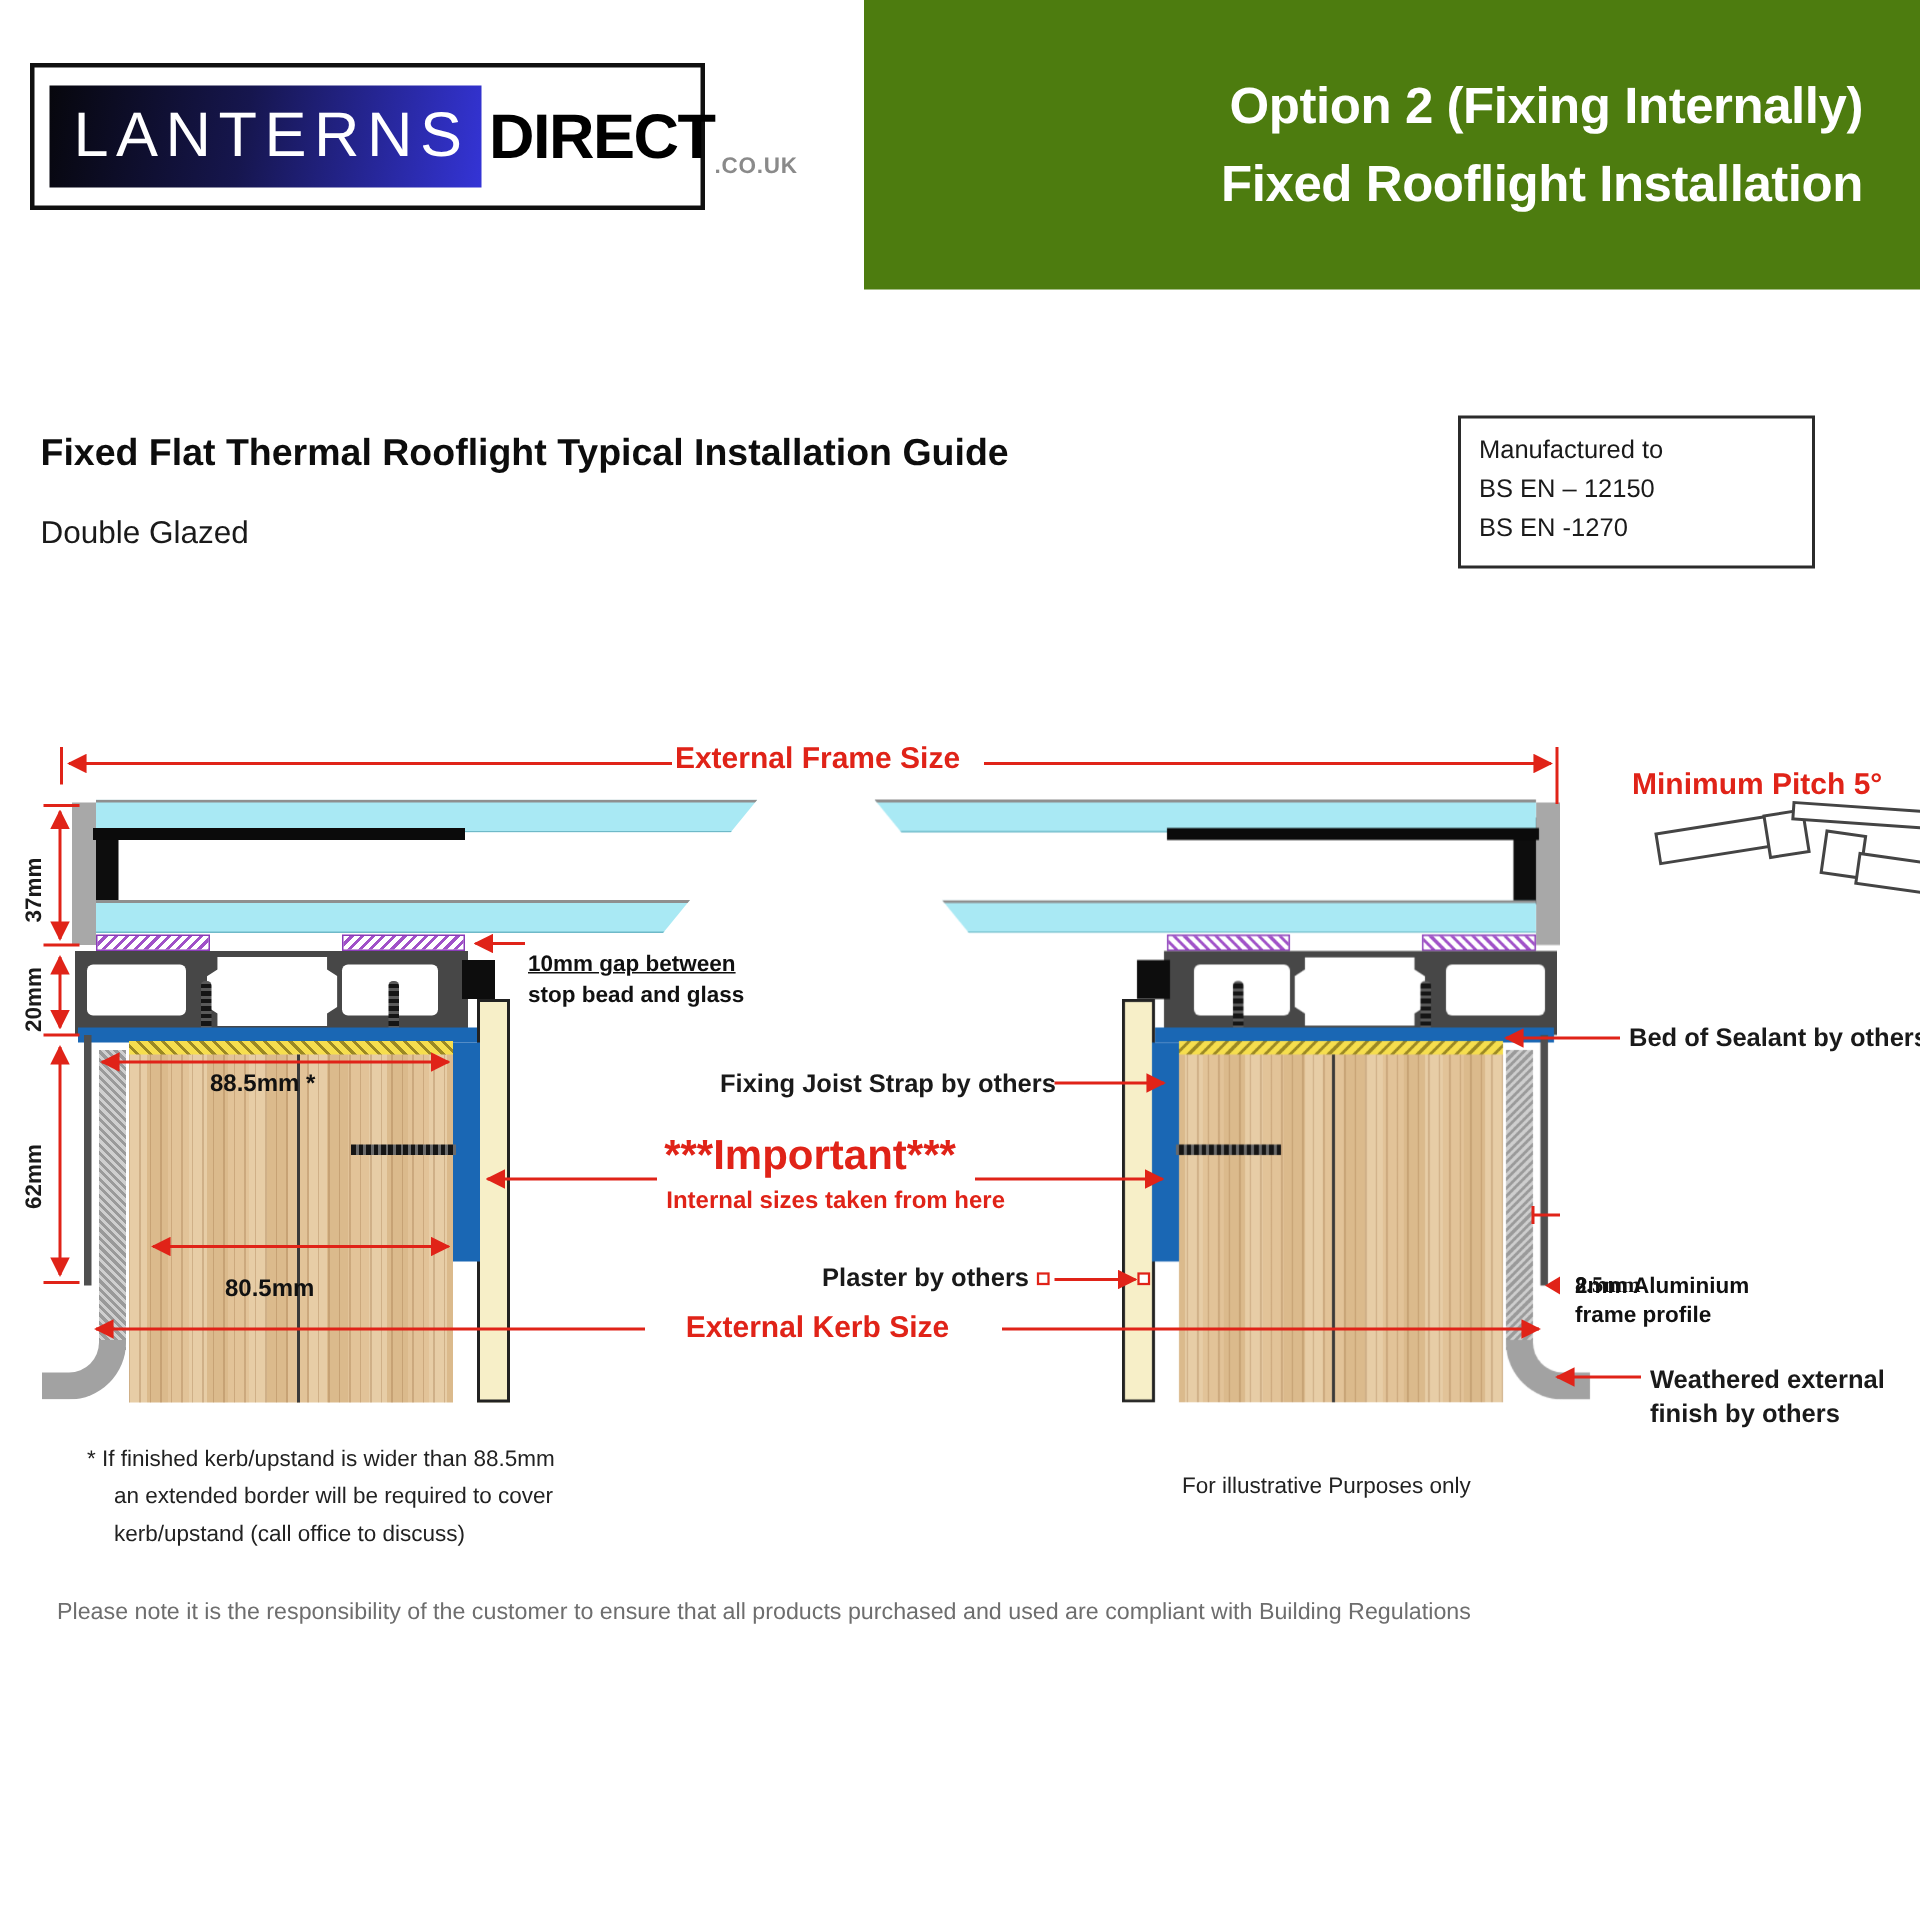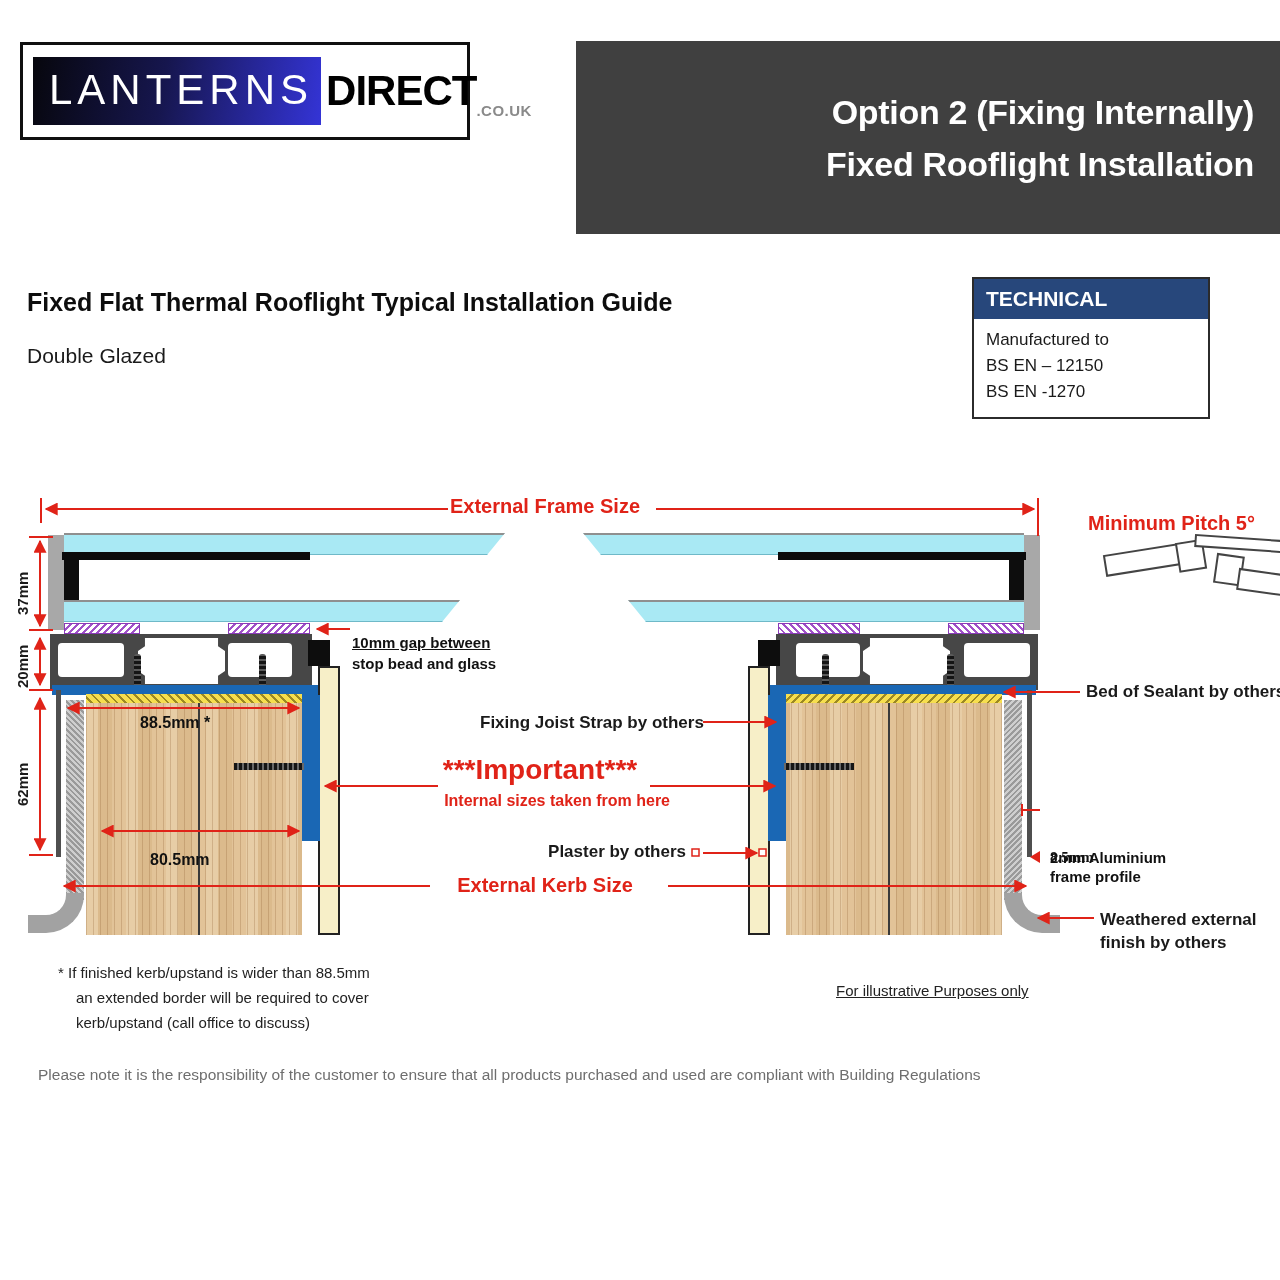--- a/index.html
+++ b/index.html
@@ -1,22 +1,22 @@
 <!DOCTYPE html>
 <html><head>
 <meta charset="utf-8">
 <style>
   html,body{margin:0;padding:0;background:#fff;}
   .page{position:relative;width:1280px;height:1280px;background:#fff;overflow:hidden;
         font-family:"Liberation Sans",sans-serif;color:#111;}
 
   
-  .header-bar{position:absolute;left:576px;top:0;width:704px;height:193px;background:#404040;
+  .header-bar{position:absolute;left:576px;top:0;width:704px;height:193px;background:#4d7c0f;
     display:flex;flex-direction:column;justify-content:center;align-items:flex-end;
-    padding-right:26px;box-sizing:border-box;margin-top:41px;}
+    padding-right:38px;box-sizing:border-box;}
   .header-bar span{color:#fff;font-size:34px;font-weight:600;line-height:52px;letter-spacing:-0.3px;}
 
   
   .logo{position:absolute;left:20px;top:42px;width:450px;height:98px;border:3px solid #101010;
     background:#fff;display:flex;align-items:center;padding:0 10px;box-sizing:border-box;}
   .logo-grad{background:linear-gradient(100deg,#07070d 0%,#16164e 45%,#3434d6 100%);
     color:#fff;font-size:42px;font-weight:400;letter-spacing:5px;padding:12px 8px 14px 16px;line-height:1;}
   .logo-direct{font-size:42px;font-weight:800;color:#000000;margin-left:5px;line-height:1;letter-spacing:-1px;}
   .logo-couk{font-size:15px;font-weight:700;color:#8a8a8a;align-self:flex-end;margin-bottom:18px;letter-spacing:0.5px;}
 
@@ -95,21 +95,20 @@
   <div class="logo">
     <div class="logo-grad">LANTERNS</div>
     <div class="logo-direct">DIRECT</div>
     <div class="logo-couk">.CO.UK</div>
   </div>
 
   <div class="page-title">Fixed Flat Thermal Rooflight Typical Installation Guide</div>
   <div class="page-subtitle">Double Glazed</div>
 
   <div class="tech">
-    <div class="tech-head">TECHNICAL</div>
     <div class="tech-body">
       <div>Manufactured to</div>
       <div>BS EN – 12150</div>
       <div>BS EN -1270</div>
     </div>
   </div>
 
   <div class="xsec left">
     <div class="jamb-gray"></div>
     <div class="jamb-black"></div>
@@ -246,16 +245,16 @@
   <div class="ann b sm" style="left:1050px;top:849px;">2mm Aluminium</div>
   <div class="ann b sm" style="left:1050px;top:868px;">frame profile</div>
 
   <div class="ann lbl" style="left:1100px;top:910px;">Weathered external</div>
   <div class="ann lbl" style="left:1100px;top:933px;">finish by others</div>
 
   <div class="foot" style="left:58px;top:960px;">* If finished kerb/upstand is wider than 88.5mm</div>
   <div class="foot" style="left:76px;top:985px;">an extended border will be required to cover</div>
   <div class="foot" style="left:76px;top:1010px;">kerb/upstand (call office to discuss)</div>
 
-  <div class="foot" style="left:836px;top:978px;text-decoration:underline;">For illustrative Purposes only</div>
+  <div class="foot" style="left:788px;top:978px;">For illustrative Purposes only</div>
 
   <div class="disclaimer">Please note it is the responsibility of the customer to ensure that all products purchased and used are compliant with Building Regulations</div>
 </div>
 
 </body></html>

